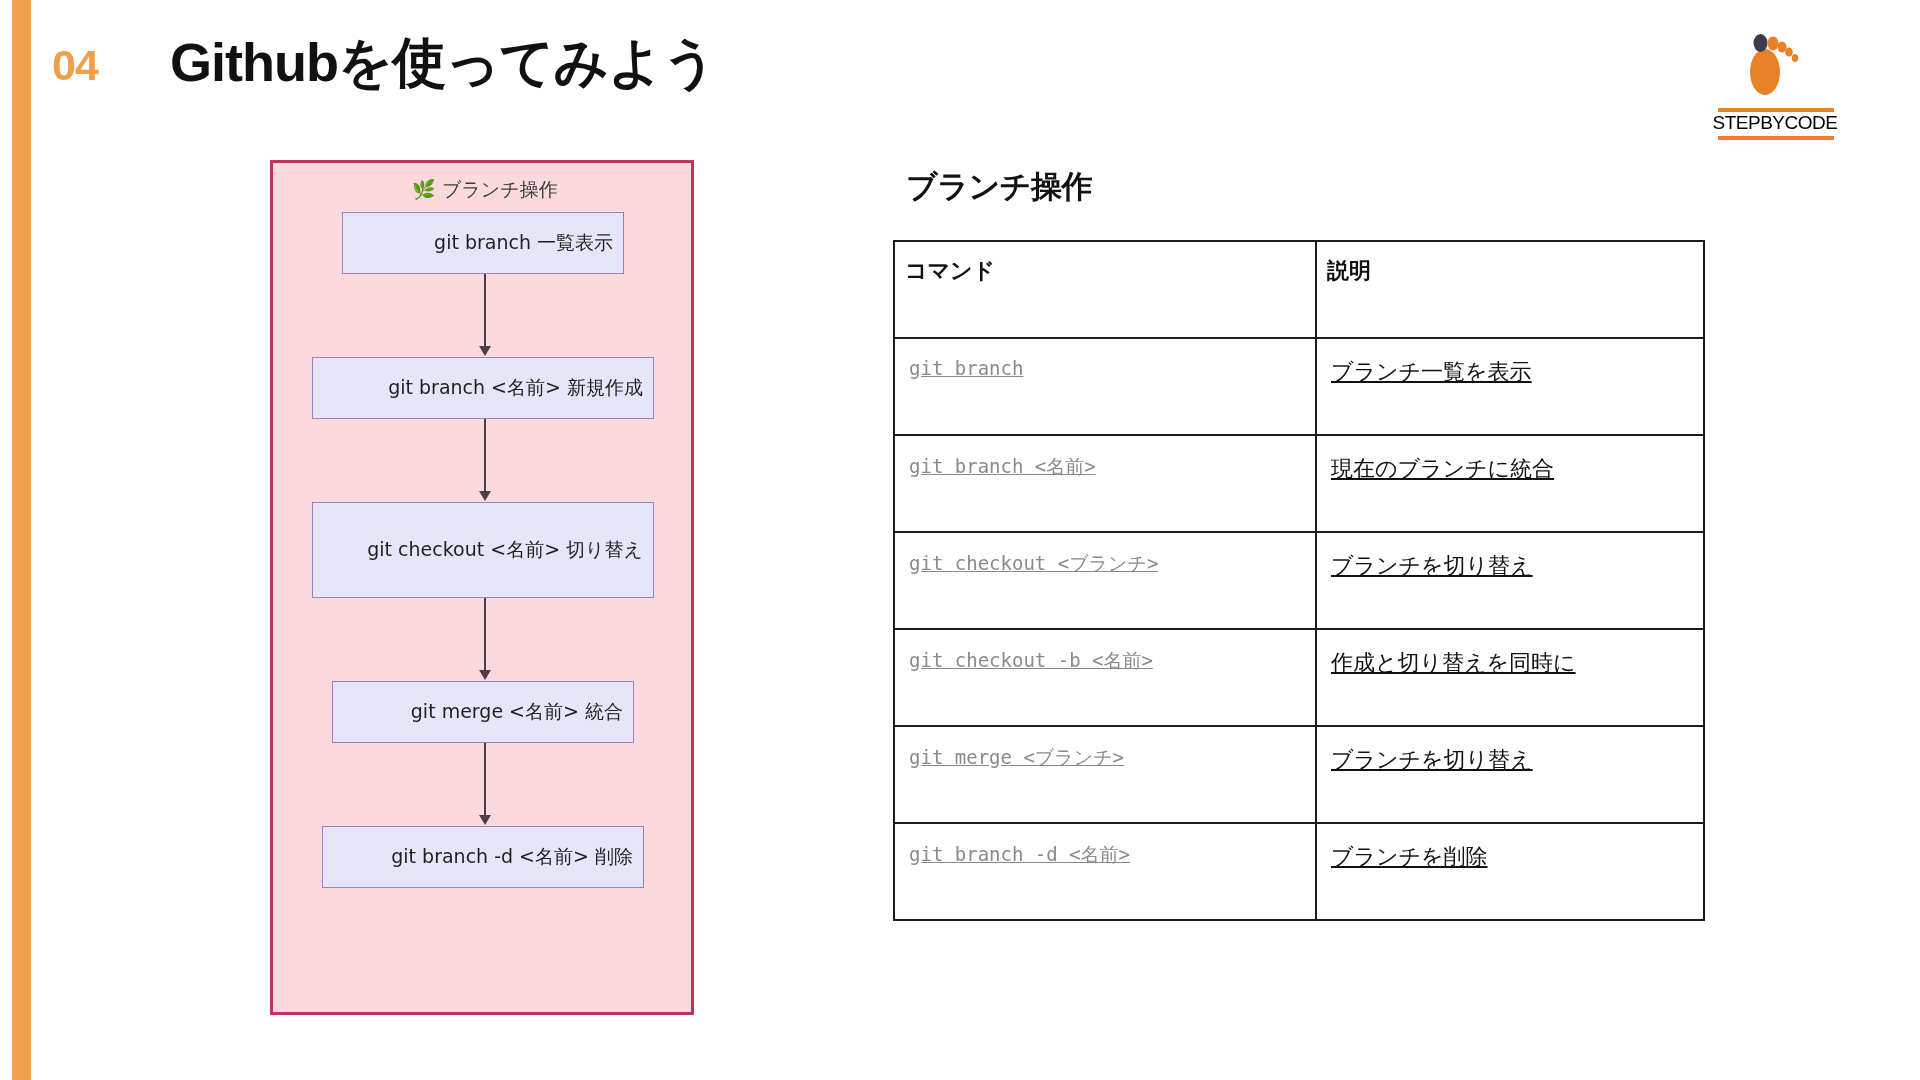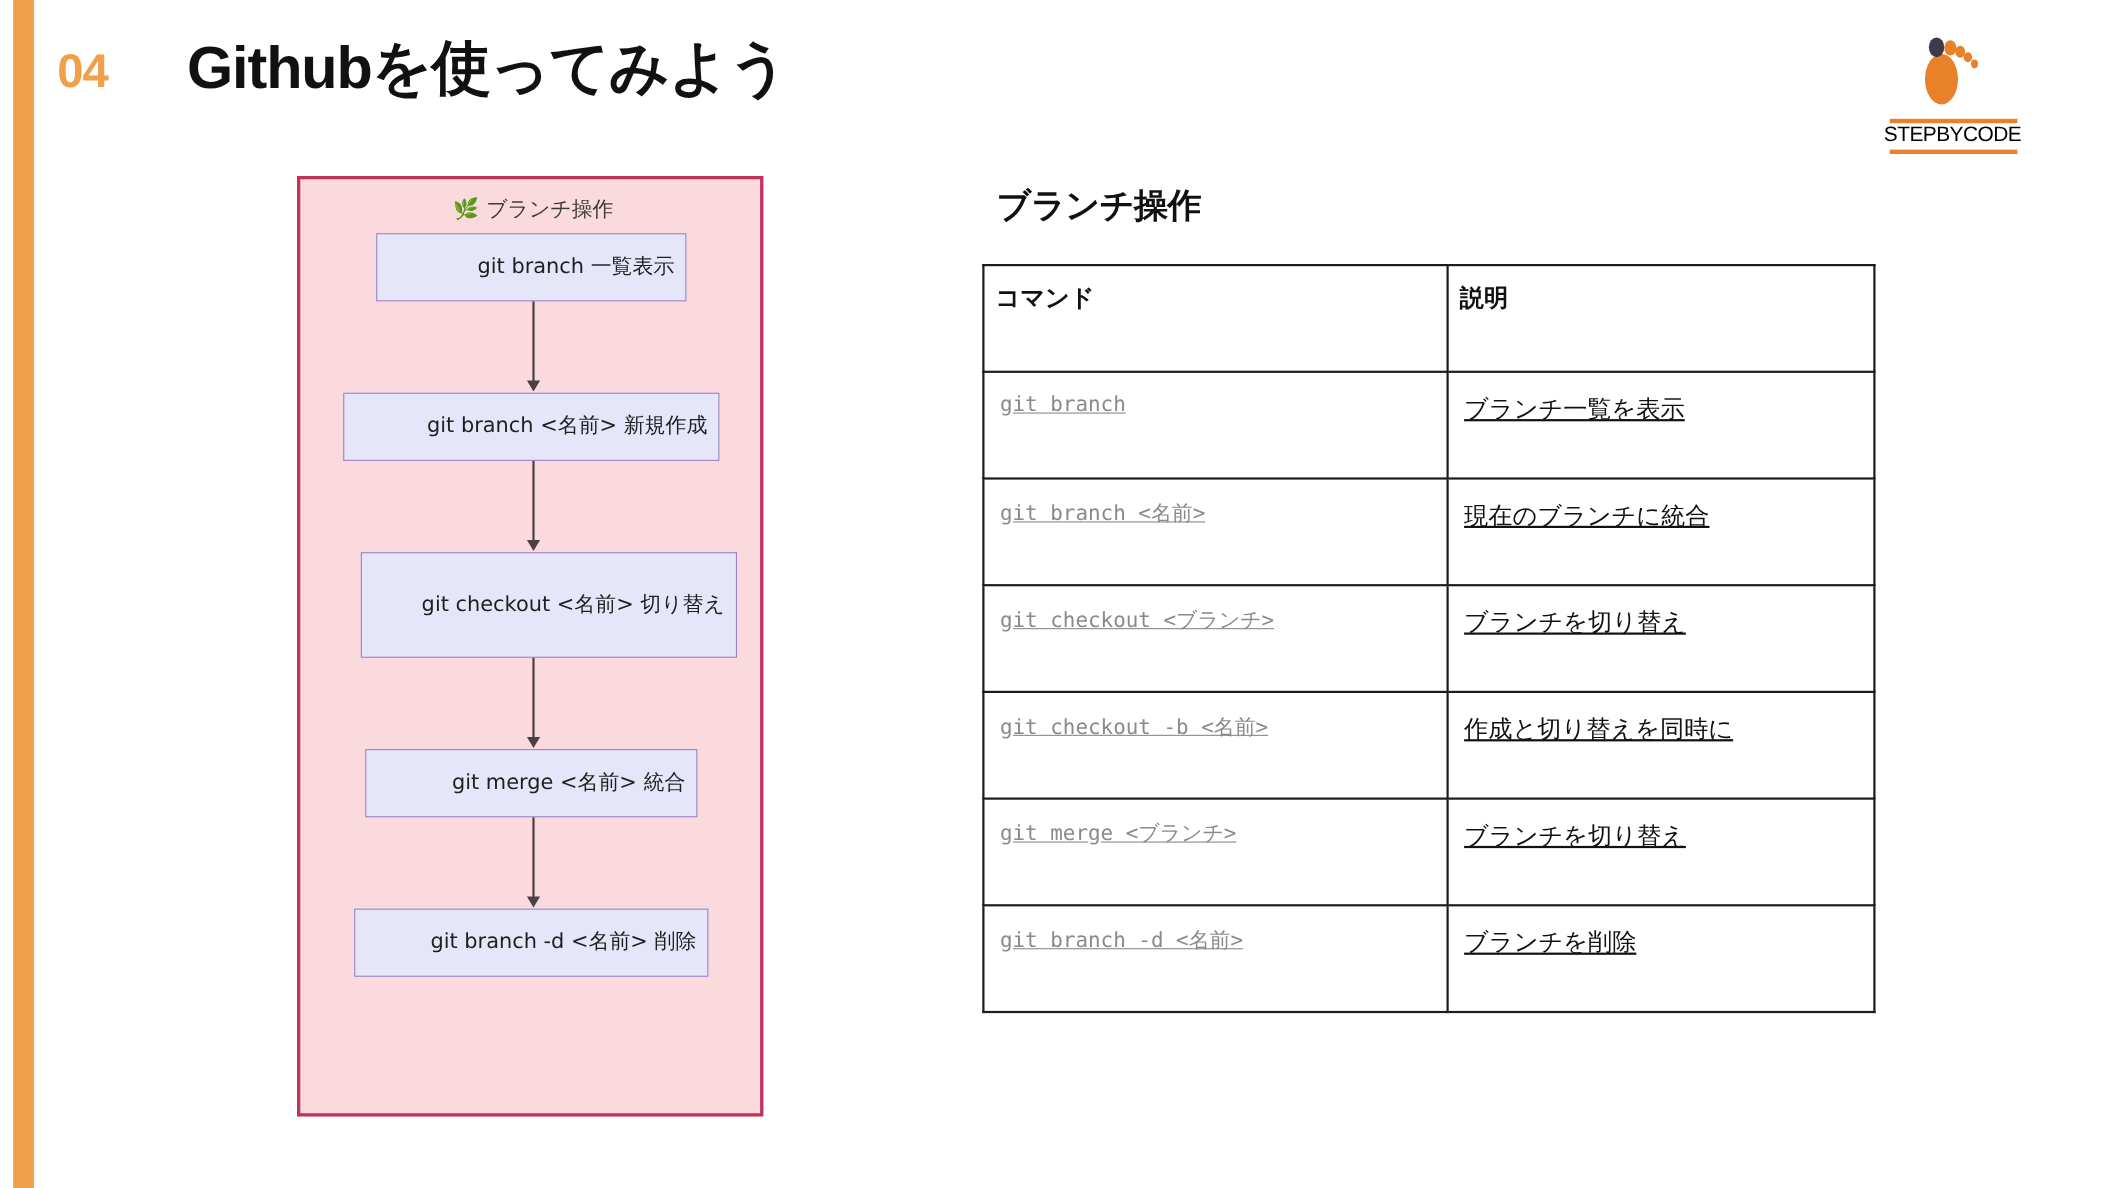--- a/index.html
+++ b/index.html
@@ -136,21 +136,21 @@
     <div class="flow-box" style="left:69px; top:49px; width:282px; height:62px;">
       <span>git branch 一覧表示</span>
     </div>
     <div class="flow-arrow" style="left:211px; top:111px; height:73px;"></div>
 
     <div class="flow-box" style="left:39px; top:194px; width:342px; height:62px;">
       <span>git branch &lt;名前&gt; 新規作成</span>
     </div>
     <div class="flow-arrow" style="left:211px; top:256px; height:73px;"></div>
 
-    <div class="flow-box" style="left:39px; top:339px; width:342px; height:96px;margin-left:16px;">
+    <div class="flow-box" style="left:39px; top:339px; width:342px; height:96px;">
       <span>git checkout &lt;名前&gt; 切り替え</span>
     </div>
     <div class="flow-arrow" style="left:211px; top:435px; height:73px;"></div>
 
     <div class="flow-box" style="left:59px; top:518px; width:302px; height:62px;">
       <span>git merge &lt;名前&gt; 統合</span>
     </div>
     <div class="flow-arrow" style="left:211px; top:580px; height:73px;"></div>
 
     <div class="flow-box" style="left:49px; top:663px; width:322px; height:62px;">

